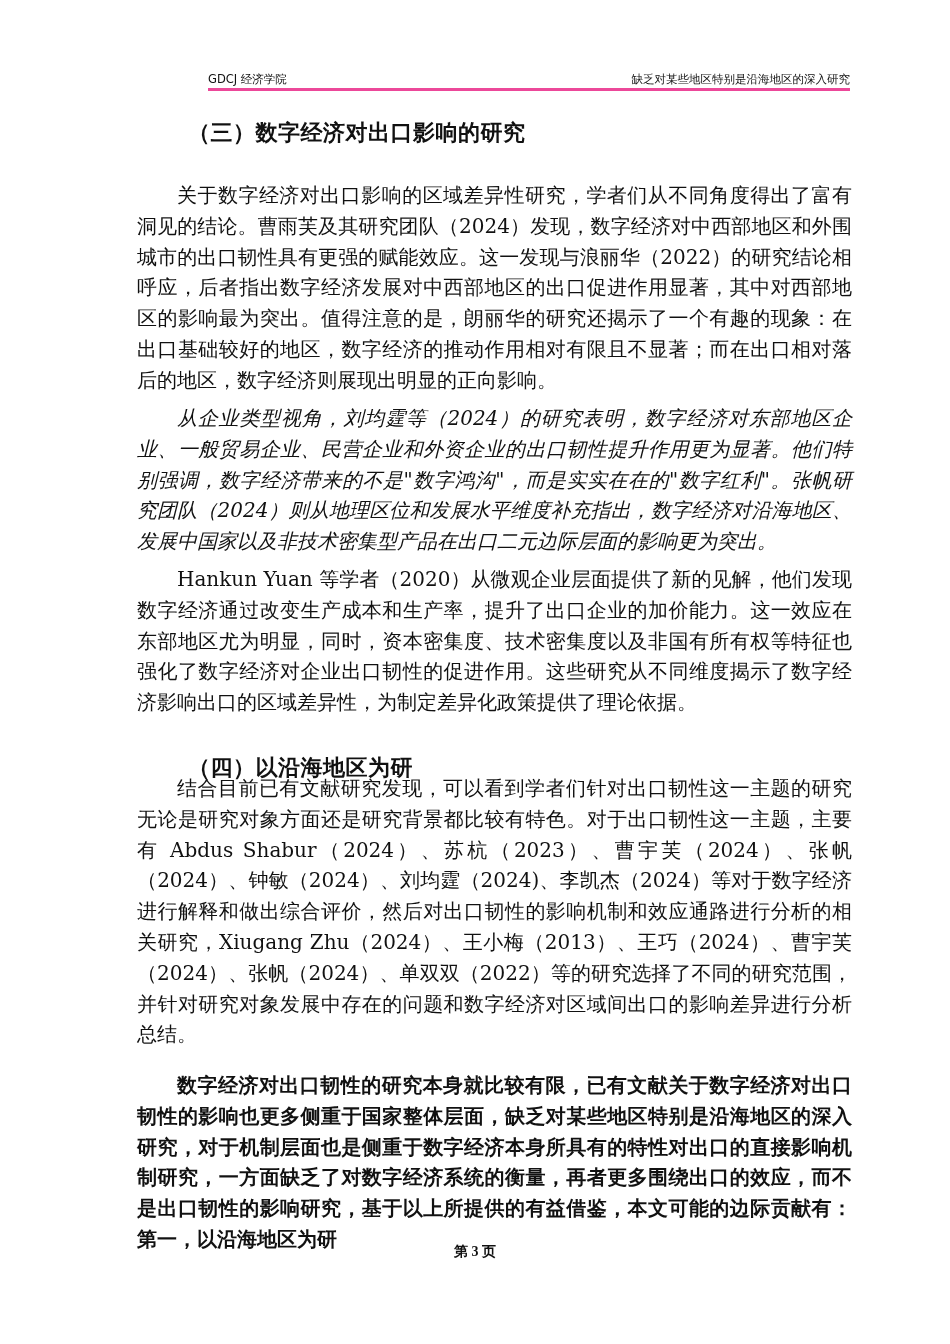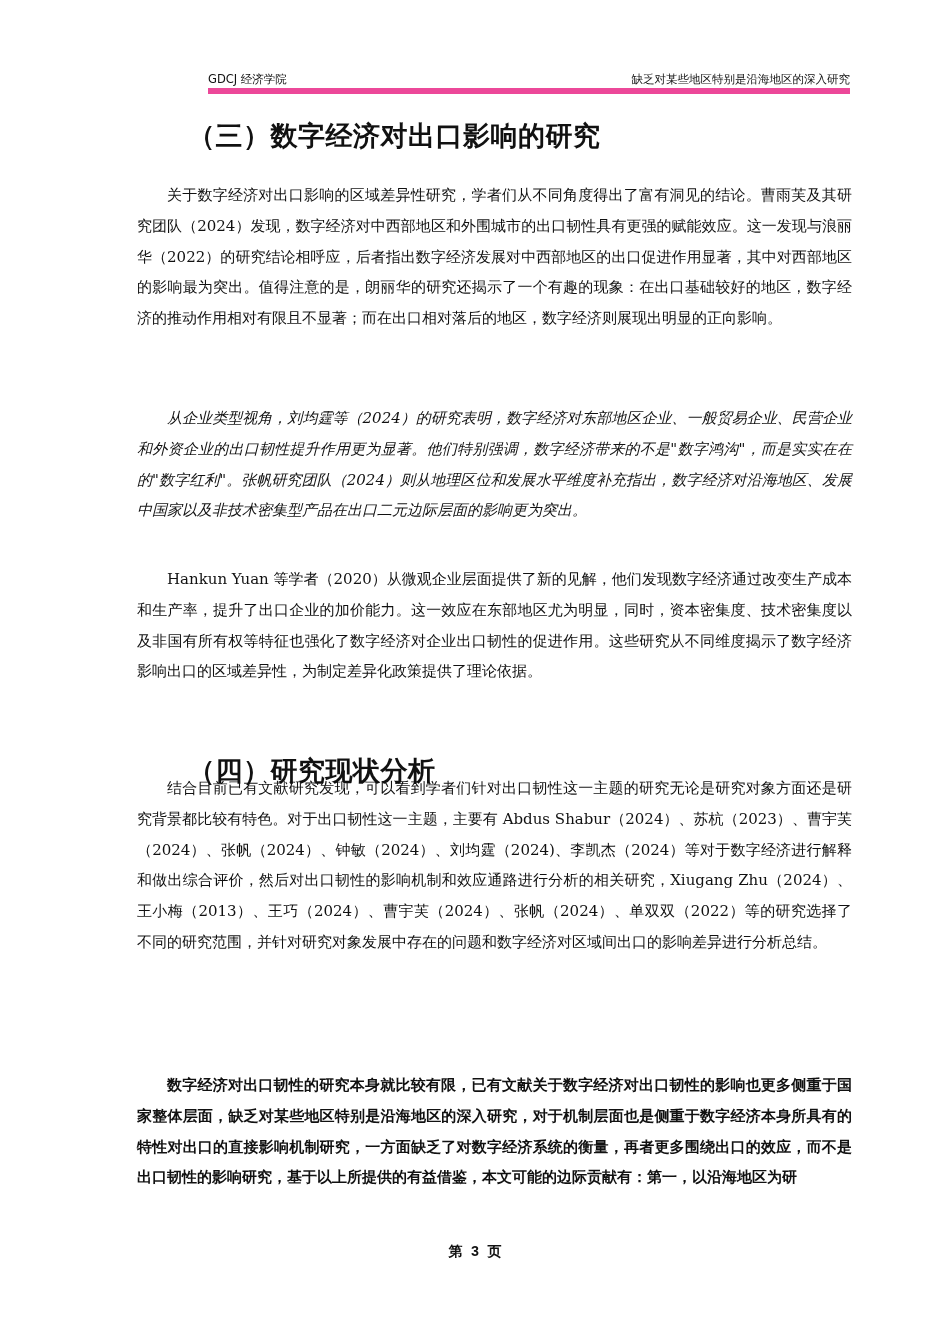--- a/index.html
+++ b/index.html
@@ -1,48 +1,48 @@
 <!DOCTYPE html>
 <html><head>
 <meta charset="utf-8">
 <style>
   html, body { margin: 0; padding: 0; background: #ffffff; }
   body { width: 950px; height: 1344px; position: relative; overflow: hidden;
          font-family: "DejaVu Serif", "Liberation Serif", serif; color: #111; }
   .header { position: absolute; left: 208px; top: 72px; width: 642px; height: 16px;
-            border-bottom: 6px solid #ec4899; font-family: "DejaVu Sans", sans-serif;
+            border-bottom: 3px solid #ec4899; font-family: "DejaVu Sans", sans-serif;
             font-size: 11.5px; line-height: 14px; }
   .header .left { position: absolute; left: 0; top: 0; }
   .header .right { position: absolute; right: 0; top: 0; }
   .heading { position: absolute; font-family: "DejaVu Sans", sans-serif; font-weight: bold;
-             font-size: 27px; letter-spacing: 0.5px; }
+             font-size: 22px; letter-spacing: 0.5px; }
   .h3 { left: 188px; top: 118px; }
   .h4 { left: 188px; top: 753px; }
-  .para { position: absolute; left: 137px; width: 715px; font-size: 15px;
+  .para { position: absolute; left: 137px; width: 715px; font-size: 20px;
           line-height: 30.8px; text-align: justify; text-indent: 2em; margin: 0; }
   .p1 { top: 180px; }
   .p2 { top: 403px; font-style: italic; }
   .p3 { top: 564px; }
   .p4 { top: 773px; }
   .p5 { top: 1070px; font-weight: bold; }
   .footer { position: absolute; left: 0; width: 950px; top: 1243px; text-align: center;
-            font-family: Liberation Mono, monospace; font-weight: bold; font-size: 14px; }
+            font-family: Liberation Serif, serif; font-weight: bold; font-size: 14px; }
 </style>
 </head>
 <body>
 
 <div class="header">
   <span class="left">GDCJ 经济学院</span>
   <span class="right">缺乏对某些地区特别是沿海地区的深入研究</span>
 </div>
 
 <div class="heading h3">（三）数字经济对出口影响的研究</div>
 
 <p class="para p1">关于数字经济对出口影响的区域差异性研究，学者们从不同角度得出了富有洞见的结论。曹雨芙及其研究团队（2024）发现，数字经济对中西部地区和外围城市的出口韧性具有更强的赋能效应。这一发现与浪丽华（2022）的研究结论相呼应，后者指出数字经济发展对中西部地区的出口促进作用显著，其中对西部地区的影响最为突出。值得注意的是，朗丽华的研究还揭示了一个有趣的现象：在出口基础较好的地区，数字经济的推动作用相对有限且不显著；而在出口相对落后的地区，数字经济则展现出明显的正向影响。</p>
 <p class="para p2">从企业类型视角，刘均霆等（2024）的研究表明，数字经济对东部地区企业、一般贸易企业、民营企业和外资企业的出口韧性提升作用更为显著。他们特别强调，数字经济带来的不是"数字鸿沟"，而是实实在在的"数字红利"。张帆研究团队（2024）则从地理区位和发展水平维度补充指出，数字经济对沿海地区、发展中国家以及非技术密集型产品在出口二元边际层面的影响更为突出。</p>
 <p class="para p3">Hankun Yuan 等学者（2020）从微观企业层面提供了新的见解，他们发现数字经济通过改变生产成本和生产率，提升了出口企业的加价能力。这一效应在东部地区尤为明显，同时，资本密集度、技术密集度以及非国有所有权等特征也强化了数字经济对企业出口韧性的促进作用。这些研究从不同维度揭示了数字经济影响出口的区域差异性，为制定差异化政策提供了理论依据。</p>
 
-<div class="heading h4">（四）研究现状分析</div>
+<div class="heading h4">（四）以沿海地区为研</div>
 
 <p class="para p4">结合目前已有文献研究发现，可以看到学者们针对出口韧性这一主题的研究无论是研究对象方面还是研究背景都比较有特色。对于出口韧性这一主题，主要有 Abdus Shabur（2024）、苏杭（2023）、曹宇芙（2024）、张帆（2024）、钟敏（2024）、刘均霆（2024)、李凯杰（2024）等对于数字经济进行解释和做出综合评价，然后对出口韧性的影响机制和效应通路进行分析的相关研究，Xiugang Zhu（2024）、王小梅（2013）、王巧（2024）、曹宇芙（2024）、张帆（2024）、单双双（2022）等的研究选择了不同的研究范围，并针对研究对象发展中存在的问题和数字经济对区域间出口的影响差异进行分析总结。</p>
 <p class="para p5">数字经济对出口韧性的研究本身就比较有限，已有文献关于数字经济对出口韧性的影响也更多侧重于国家整体层面，缺乏对某些地区特别是沿海地区的深入研究，对于机制层面也是侧重于数字经济本身所具有的特性对出口的直接影响机制研究，一方面缺乏了对数字经济系统的衡量，再者更多围绕出口的效应，而不是出口韧性的影响研究，基于以上所提供的有益借鉴，本文可能的边际贡献有：第一，以沿海地区为研</p>
 
 <div class="footer">第 3 页</div>
 
 </body></html>

